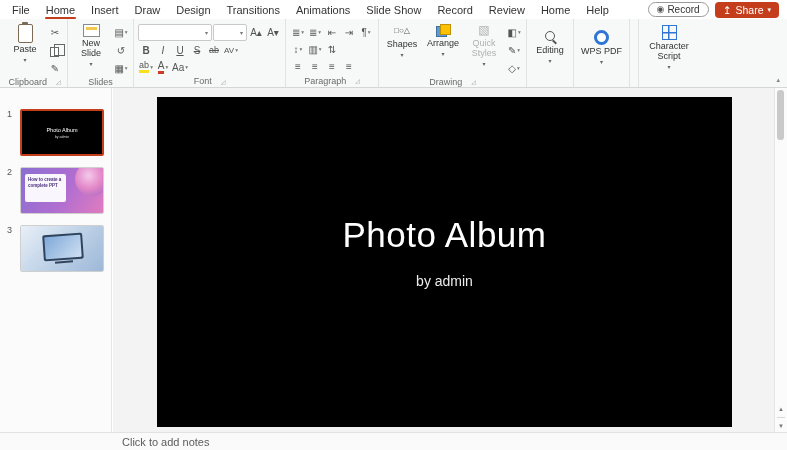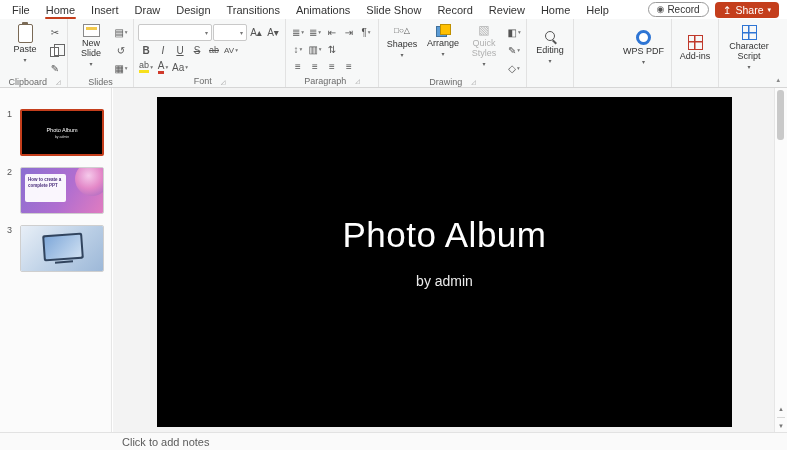--- a/index.html
+++ b/index.html
@@ -341,37 +341,31 @@
       <div class="bigbtn">
         <span class="ic-magnifier"></span>
         <span>Editing</span>
         <span class="chev">▾</span>
       </div>
     </div>
     <div class="group-label"></div>
   </div>
 
   <div class="group">
-    <div class="group-content" style="align-items:center;margin-left:42px;">
+    <div class="group-content" style="align-items:center;">
       <div class="bigbtn">
         <span class="ic-wps"></span>
         <span>WPS PDF</span>
         <span class="chev">▾</span>
       </div>
     </div>
     <div class="group-label"></div>
   </div>
 
   <div class="group">
-    <div class="group-content" style="align-items:center;">
-      <div class="bigbtn">
-        <span class="ic-grid"></span>
-        <span>Add-ins</span>
-      </div>
-    </div>
     <div class="group-label"></div>
   </div>
 
   <div class="group" style="border-right:none;">
     <div class="group-content" style="align-items:center;">
       <div class="bigbtn" style="width:52px;">
         <span class="ic-grid blue"></span>
         <span>Character Script</span>
         <span class="chev">▾</span>
       </div>

